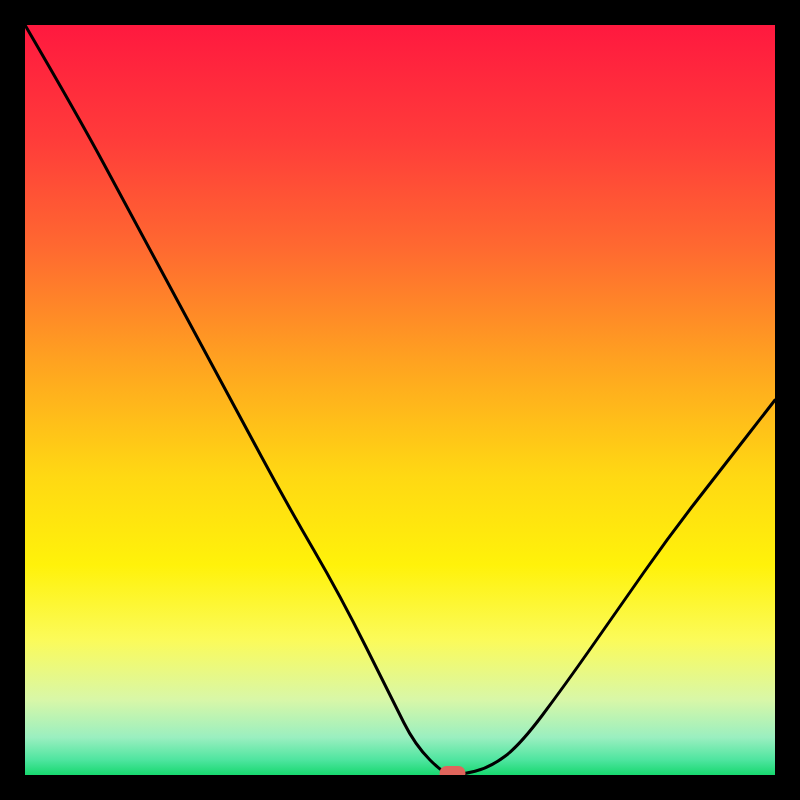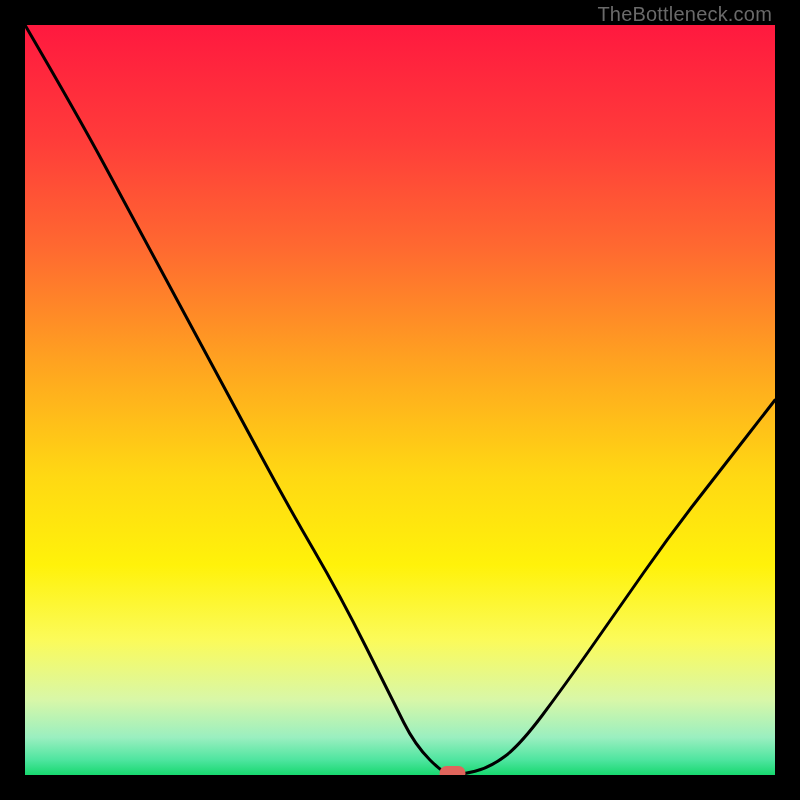--- a/index.html
+++ b/index.html
@@ -36,21 +36,20 @@
     letter-spacing: 0.2px;
   }
   svg {
     display: block;
   }
 </style>
 </head>
 <body>
 
 <div class="container">
-  <div class="watermark">TheBottleneck.com</div>
   <div class="plot-area">
     <svg id="chart-svg" width="750" height="750" viewBox="0 0 750 750">
       <defs>
         <linearGradient id="bg-grad" x1="0" y1="0" x2="0" y2="1">
             <stop offset="0%" stop-color="#ff193f"></stop>
             <stop offset="15%" stop-color="#ff3b3a"></stop>
             <stop offset="30%" stop-color="#ff6a30"></stop>
             <stop offset="45%" stop-color="#ffa320"></stop>
             <stop offset="60%" stop-color="#ffd813"></stop>
             <stop offset="72%" stop-color="#fff20a"></stop>

